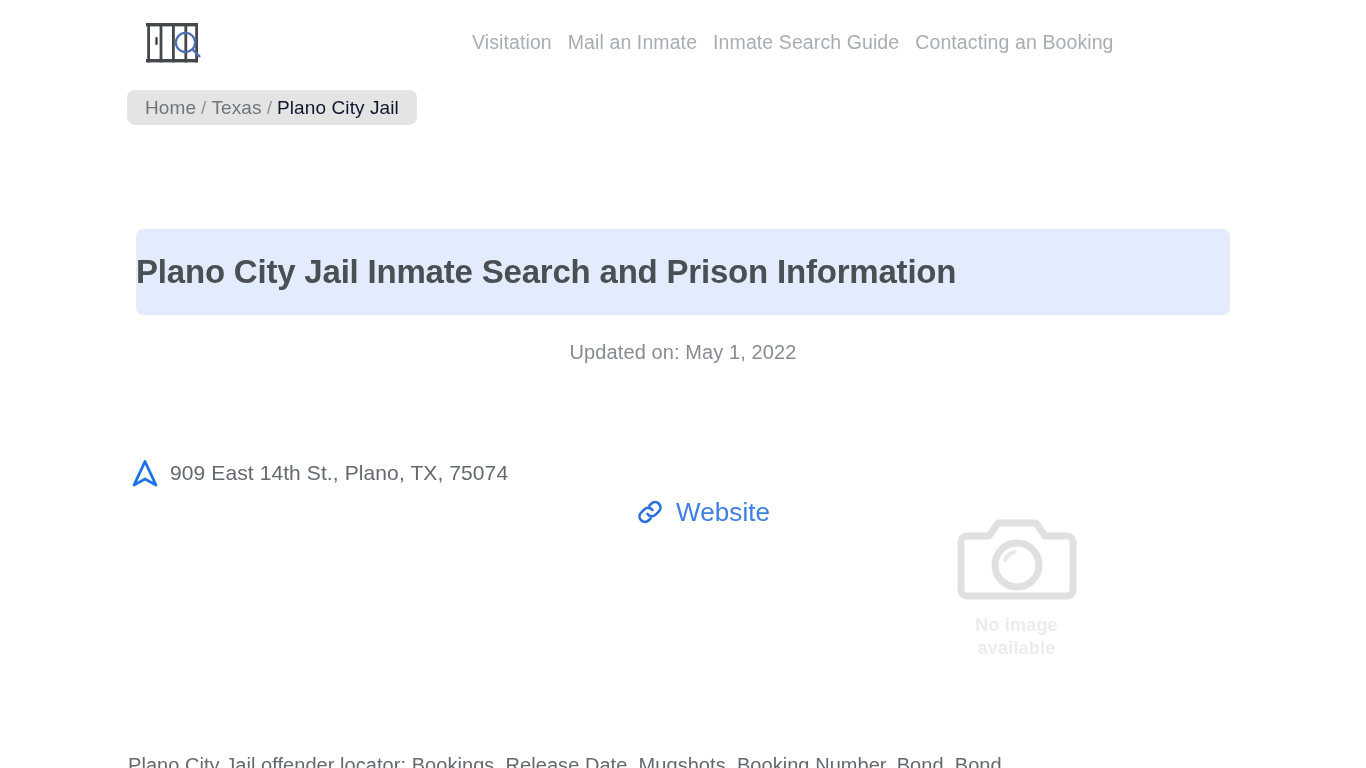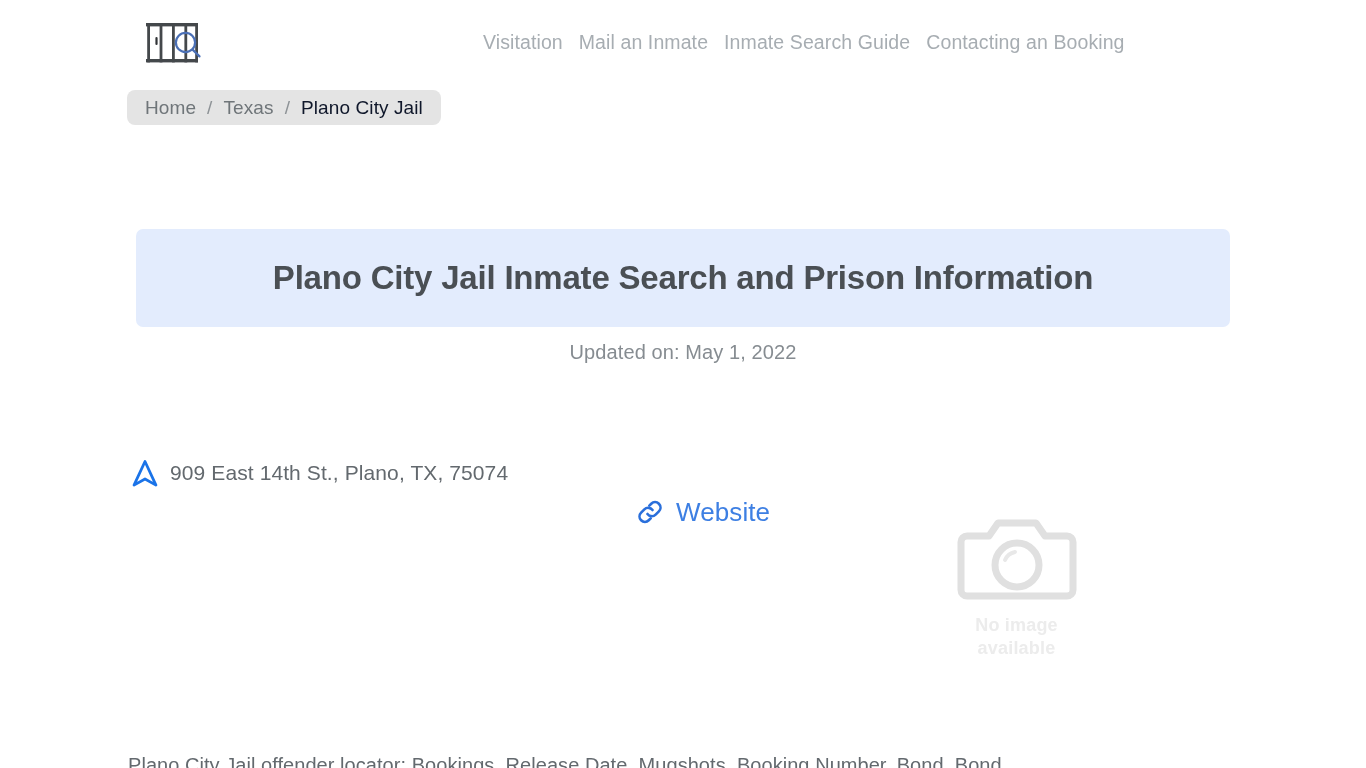--- a/index.html
+++ b/index.html
@@ -41,21 +41,20 @@
   }
 
   .nav {
     position: absolute;
     left: 472px;
     top: 28px;
     display: flex;
     align-items: baseline;
     gap: 16px;
     white-space: nowrap;
-    margin-left: 11px;
   }
 
   .nav-link {
     font-size: 19.5px;
     color: #a7adb2;
     letter-spacing: 0.1px;
     text-decoration: none;
     cursor: pointer;
     line-height: 28px;
   }
@@ -67,38 +66,36 @@
     top: 90px;
     height: 35px;
     padding: 0 18px;
     display: inline-flex;
     align-items: center;
     background: #e4e4e4;
     border-radius: 8px;
     font-size: 19px;
     color: #6f7579;
     letter-spacing: 0.1px;
-    gap: 6px;
   }
   .crumb { color: #6f7579; text-decoration: none; cursor: pointer; }
   .crumb-sep { color: #8d9296; margin: 0 5px; }
   .crumb-current { color: #0f172a; }
 
   
   .title-banner {
     position: absolute;
     left: 136px;
     top: 229px;
     width: 1094px;
-    height: 98px;
+    height: 86px;
     background: #e3ecfd;
     border-radius: 7px;
     display: flex;
     align-items: center;
-    justify-content: center;
   }
 
   .title-banner h1 {
     margin: 0;
     font-size: 33px;
     font-weight: bold;
     color: #4a4f54;
     letter-spacing: -0.2px;
     text-align: center;
   }

